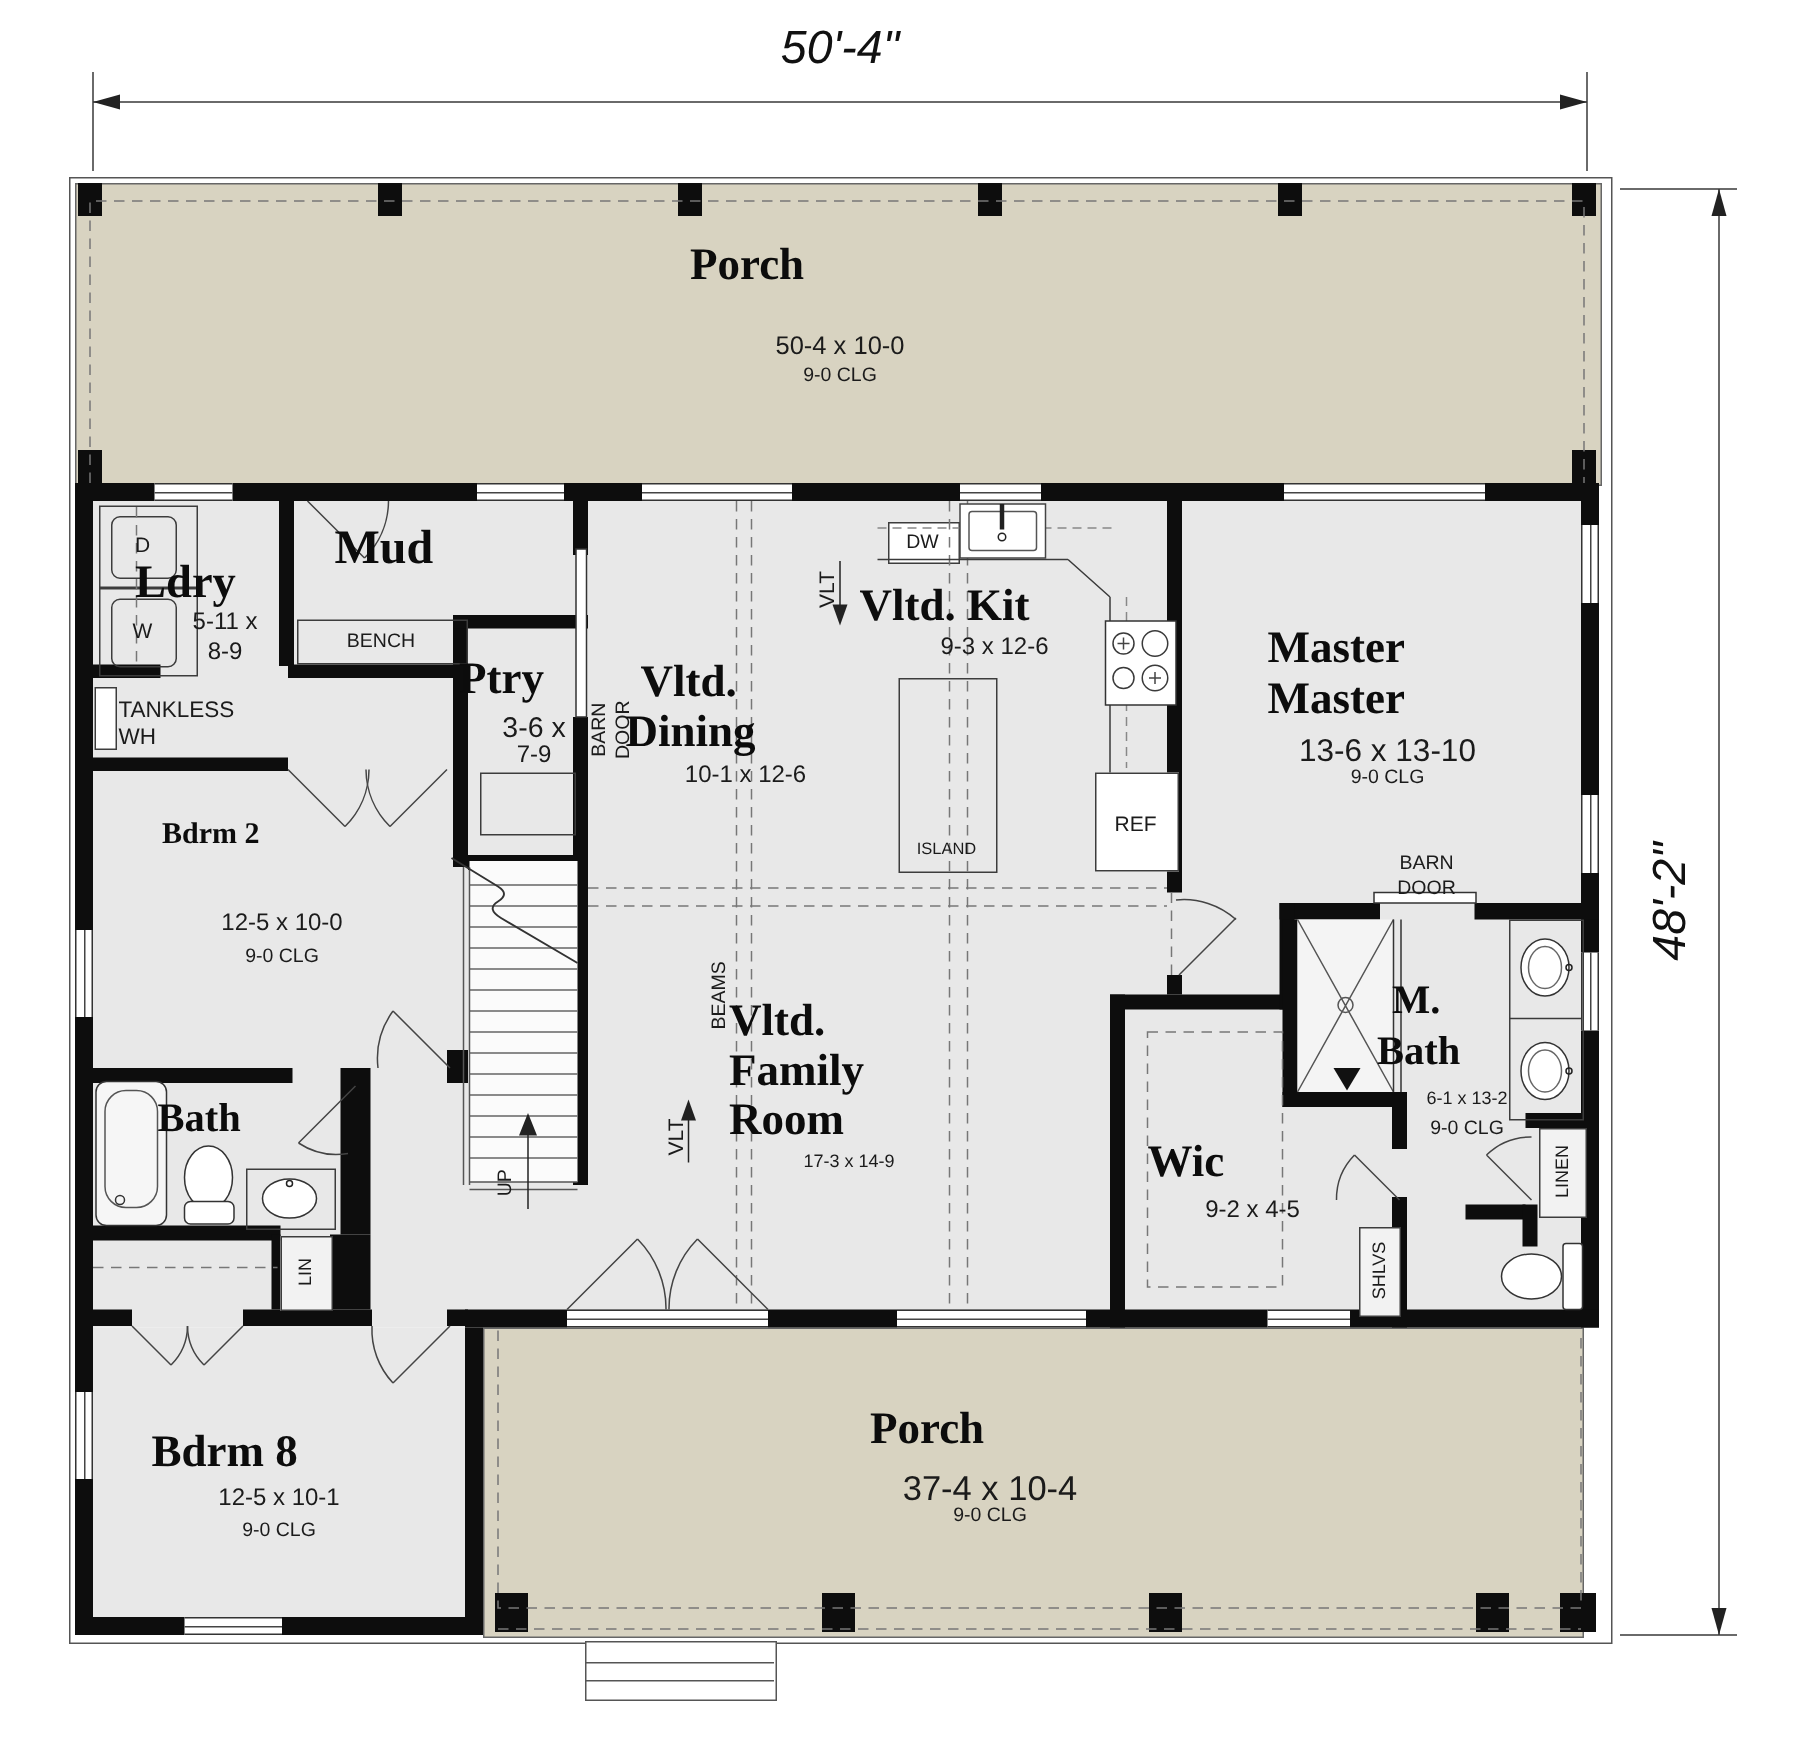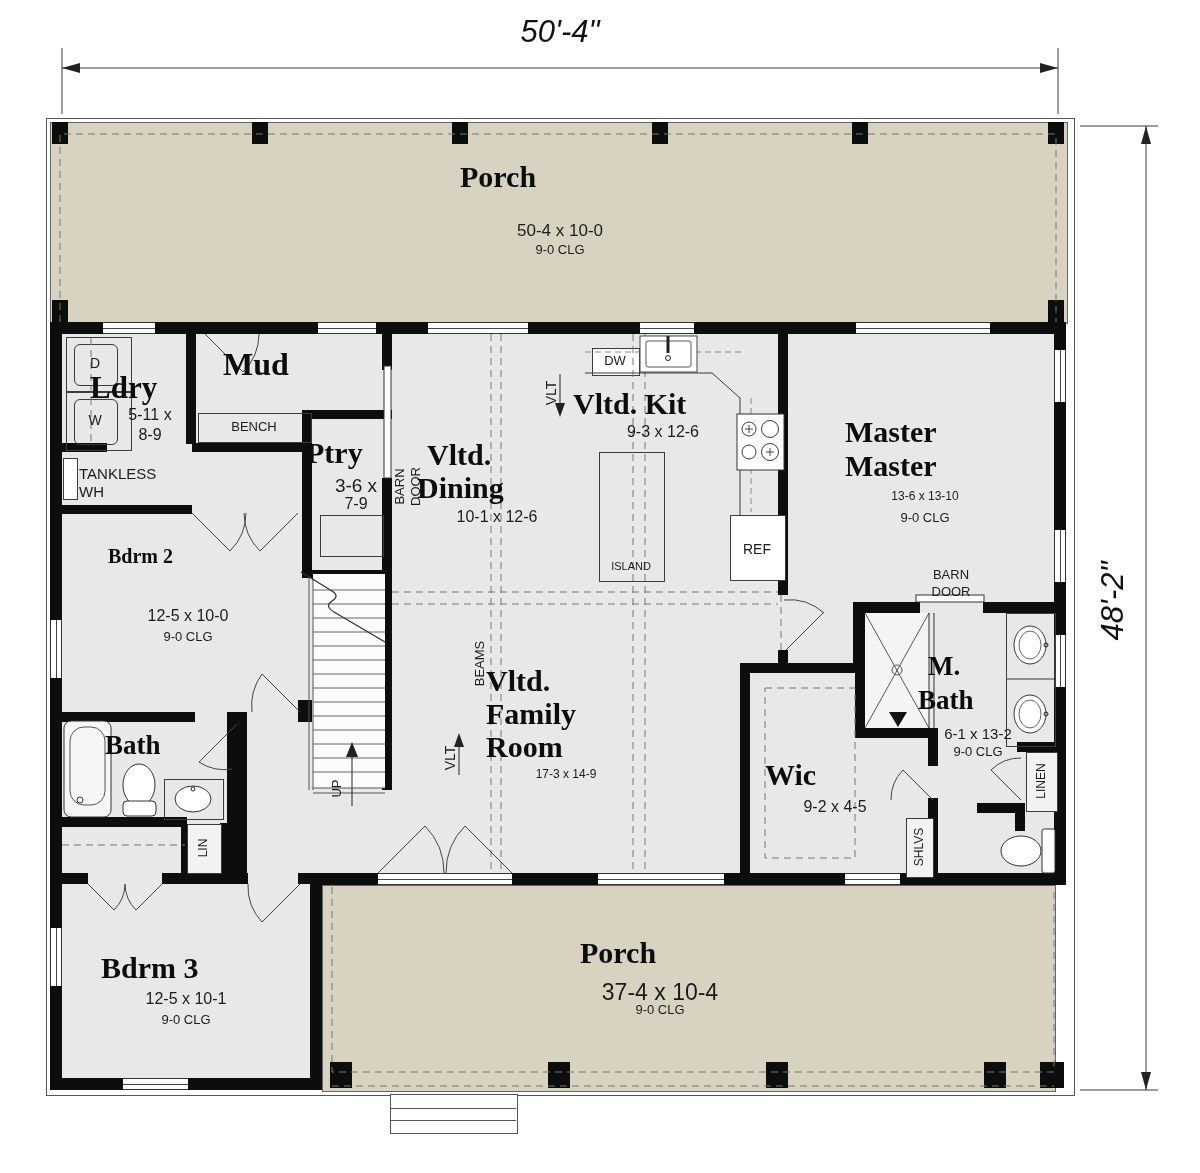--- a/index.html
+++ b/index.html
@@ -248,21 +248,21 @@
   <div class="lab vrot" style="left:501px;top:386px;width:100px;font-size:14px;">VLT</div>
 
   <div class="rname" style="left:573px;top:389px;width:180px;font-size:30px;">Vltd. Kit</div>
   <div class="rsize" style="left:593px;top:424px;width:140px;font-size:16px;">9-3 x 12-6</div>
   <div class="lab ctr" style="left:592px;top:354px;width:46px;font-size:13px;">DW</div>
   <div class="lab ctr" style="left:599px;top:561px;width:64px;font-size:11px;">ISLAND</div>
   <div class="lab ctr" style="left:730px;top:542px;width:54px;font-size:14px;">REF</div>
 
   <div class="rname" style="left:845px;top:417px;width:160px;font-size:30px;">Master</div>
   <div class="rname" style="left:845px;top:451px;width:160px;font-size:30px;">Master</div>
-  <div class="rsize" style="left:845px;top:490px;width:160px;font-size:12px;">13-6 x 13-10</div>
+  <div class="rsize" style="left:845px;top:490px;width:160px;font-size:21px;">13-6 x 13-10</div>
   <div class="rsize" style="left:865px;top:511px;width:120px;font-size:13px;">9-0 CLG</div>
   <div class="lab ctr" style="left:911px;top:568px;width:80px;font-size:13px;">BARN</div>
   <div class="lab ctr" style="left:911px;top:585px;width:80px;font-size:13px;">DOOR</div>
 
   <div class="rname" style="left:108px;top:546px;width:160px;font-size:20px;">Bdrm 2</div>
   <div class="rsize" style="left:108px;top:608px;width:160px;font-size:16px;">12-5 x 10-0</div>
   <div class="rsize" style="left:128px;top:630px;width:120px;font-size:13px;">9-0 CLG</div>
 
   <div class="rname" style="left:105px;top:732px;width:120px;font-size:27px;">Bath</div>
   <div class="lab vrot" style="left:153px;top:842px;width:100px;font-size:12px;">LIN</div>
@@ -275,24 +275,24 @@
   <div class="lab vrot" style="left:400px;top:751px;width:100px;font-size:14px;">VLT</div>
   <div class="lab vrot" style="left:286px;top:782px;width:100px;font-size:13px;">UP</div>
 
   <div class="rname" style="left:765px;top:760px;width:140px;font-size:30px;">Wic</div>
   <div class="rsize" style="left:765px;top:799px;width:140px;font-size:16px;">9-2 x 4-5</div>
   <div class="lab vrot" style="left:869px;top:841px;width:100px;font-size:12px;">SHLVS</div>
   <div class="lab vrot" style="left:991px;top:775px;width:100px;font-size:12px;">LINEN</div>
 
   <div class="rname" style="left:928px;top:653px;width:100px;font-size:27px;">M.</div>
   <div class="rname" style="left:918px;top:687px;width:120px;font-size:27px;">Bath</div>
-  <div class="rsize" style="left:918px;top:726px;width:120px;font-size:15px;">6-1 x 13-2</div>
+  <div class="rsize" style="left:918px;top:726px;width:120px;font-size:12px;">6-1 x 13-2</div>
   <div class="rsize" style="left:928px;top:745px;width:100px;font-size:13px;">9-0 CLG</div>
 
-  <div class="rname" style="left:101px;top:953px;width:170px;font-size:30px;">Bdrm 3</div>
+  <div class="rname" style="left:101px;top:953px;width:170px;font-size:30px;">Bdrm 8</div>
   <div class="rsize" style="left:106px;top:991px;width:160px;font-size:16px;">12-5 x 10-1</div>
   <div class="rsize" style="left:126px;top:1013px;width:120px;font-size:13px;">9-0 CLG</div>
 
   <div class="rname" style="left:580px;top:938px;width:160px;font-size:30px;">Porch</div>
   <div class="rsize" style="left:580px;top:981px;width:160px;font-size:23px;">37-4 x 10-4</div>
   <div class="rsize" style="left:600px;top:1003px;width:120px;font-size:13px;">9-0 CLG</div>
 
   <div class="abs" style="left:390px;top:1108px;width:126px;height:1px;background:#555;"></div>
   <div class="abs" style="left:390px;top:1120px;width:126px;height:1px;background:#555;"></div>
 </div>

